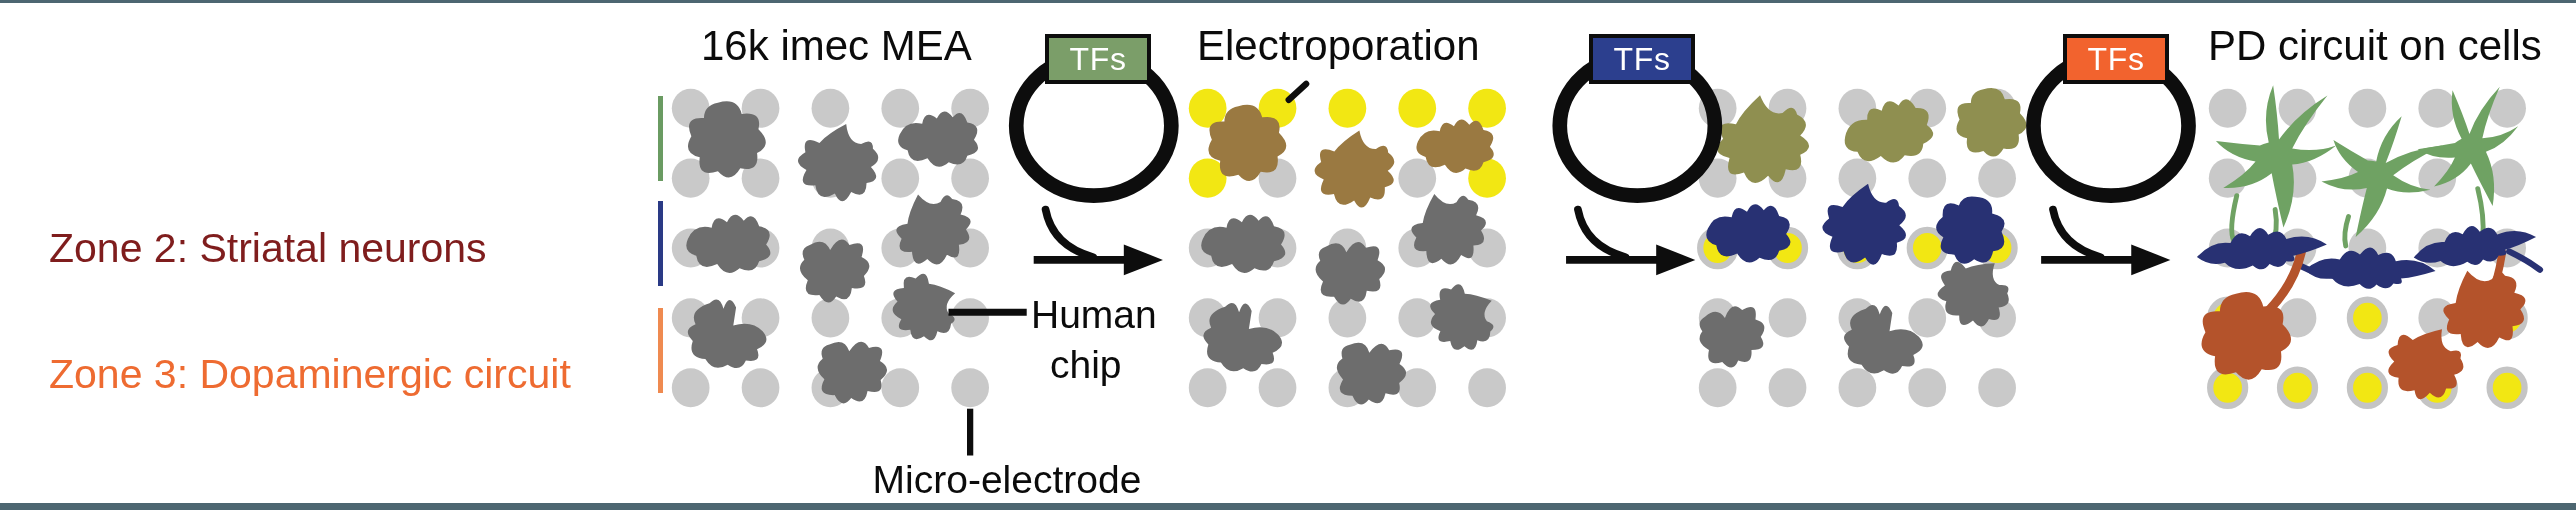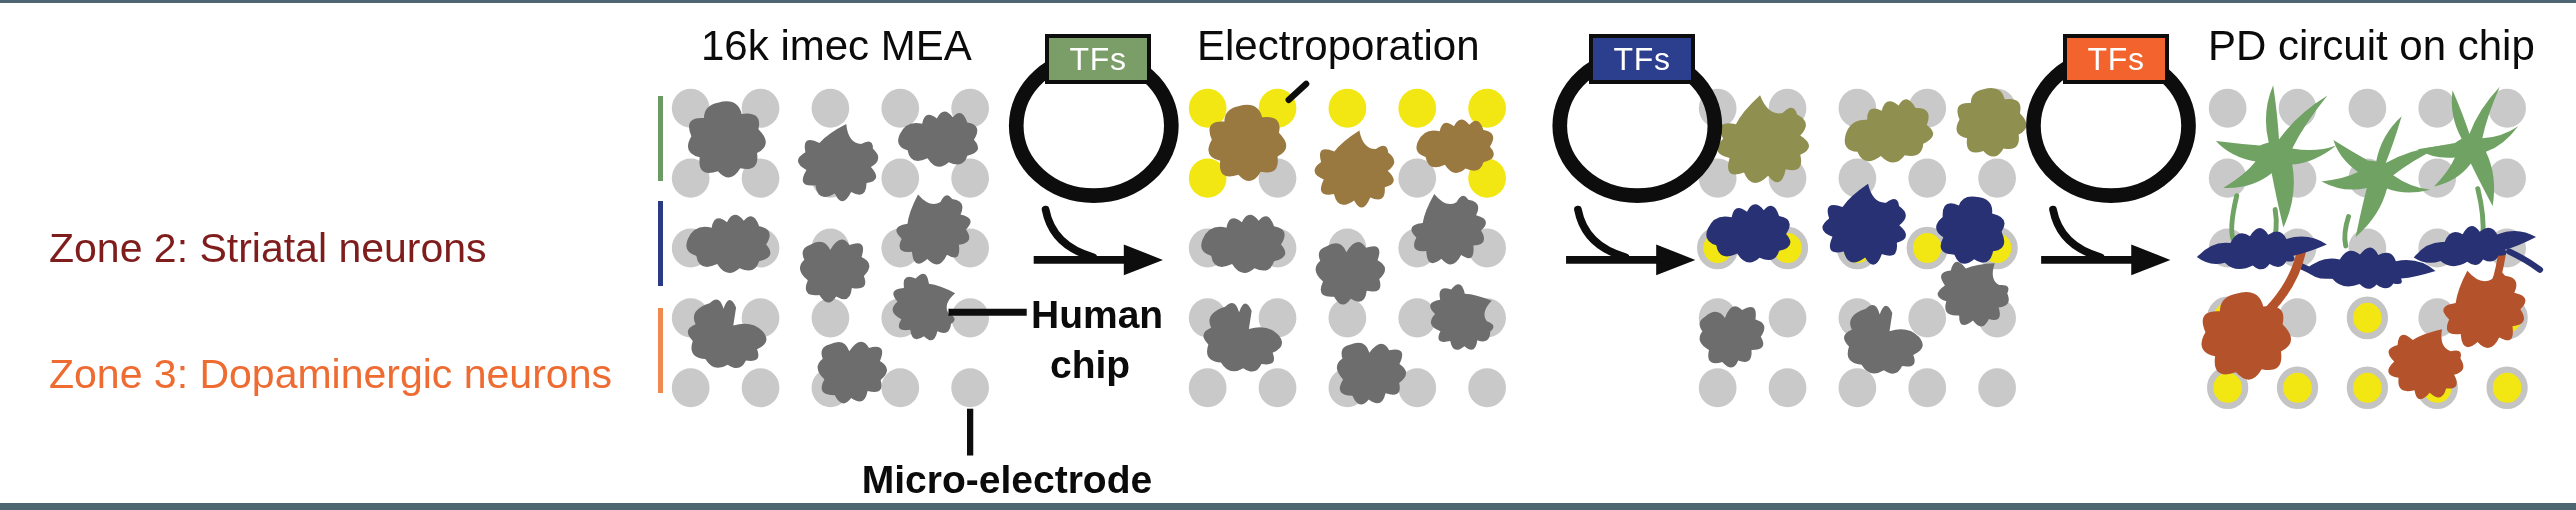--- a/index.html
+++ b/index.html
@@ -6,21 +6,21 @@
   body{font-family:"Liberation Sans",sans-serif;background:#ffffff;}
   #canvas{position:relative;width:2576px;height:510px;background:#ffffff;overflow:hidden;text-align:center;}
   #fig{position:absolute;left:0;top:0;}
   .frame-bar{position:absolute;left:0;width:2576px;}
   .zone-label{position:absolute;font-size:41px;white-space:nowrap;line-height:1;}
   .panel-title{position:absolute;font-size:42px;color:#0b0b0b;white-space:nowrap;line-height:1;}
   .zone-bar{position:absolute;width:4.9px;}
   .tfs-box{position:absolute;width:98px;height:42px;border:4.2px solid #0d0d0d;
            display:flex;align-items:center;justify-content:center;
            color:#ffffff;font-size:32px;letter-spacing:0.7px;line-height:1;}
-  .callout{position:absolute;color:#0b0b0b;font-size:39px;white-space:nowrap;line-height:1;font-weight:bold;}
+  .callout{position:absolute;color:#0b0b0b;font-size:39px;white-space:nowrap;line-height:1;}
 </style>
 </head>
 <body>
 
 <div id="canvas">
 
   <svg id="fig" width="2576" height="510" viewBox="0 0 3684 730">
       <ellipse cx="987" cy="155" rx="27" ry="28" fill="#c9c9c9"></ellipse>
       <ellipse cx="1087" cy="155" rx="27" ry="28" fill="#c9c9c9"></ellipse>
       <ellipse cx="1187" cy="155" rx="27" ry="28" fill="#c9c9c9"></ellipse>
@@ -180,24 +180,24 @@
       <polygon points="3049,350 3105,372 3049,394" fill="#0d0d0d"></polygon>
       <line x1="1356" y1="447" x2="1468" y2="447" stroke="#0d0d0d" stroke-width="10"></line>
       <line x1="1387" y1="585" x2="1387" y2="652" stroke="#0d0d0d" stroke-width="9"></line>
     </svg>
 
   <div class="frame-bar" id="top-bar" style="top: 0px; height: 2.8px; background: rgb(77, 102, 113);"></div>
   <div class="frame-bar" id="bottom-bar" style="top: 503px; height: 7.7px; background: rgb(77, 102, 113);"></div>
 
   <div class="panel-title" id="title-0" style="left: 701px; top: 25px;">16k imec MEA</div>
   <div class="panel-title" id="title-1" style="left: 1197px; top: 25px;">Electroporation</div>
-  <div class="panel-title" id="title-2" style="left: 2208px; top: 25px;">PD circuit on chip</div>
+  <div class="panel-title" id="title-2" style="left: 2208px; top: 25px;">PD circuit on cells</div>
 
   <div class="zone-label" id="zone-label-1" style="left: 49px; top: 228px; color: #7f1d1d;">Zone 2: Striatal neurons</div>
-  <div class="zone-label" id="zone-label-2" style="left: 49px; top: 354px; color: rgb(238, 107, 49);">Zone 3: Dopaminergic neurons</div>
+  <div class="zone-label" id="zone-label-2" style="left: 49px; top: 354px; color: rgb(238, 107, 49);">Zone 3: Dopaminergic circuit</div>
 
   <div class="zone-bar" id="zone-bar-0" style="left: 658px; top: 96px; height: 85px; background: rgb(106, 155, 98);"></div>
   <div class="zone-bar" id="zone-bar-1" style="left: 658px; top: 201px; height: 85px; background: rgb(42, 58, 133);"></div>
   <div class="zone-bar" id="zone-bar-2" style="left: 658px; top: 308px; height: 85px; background: rgb(239, 138, 80);"></div>
 
   <div class="tfs-box" id="tfs-box-0" style="left: 1045px; top: 34px; background: rgb(123, 158, 105);">TFs</div>
   <div class="tfs-box" id="tfs-box-1" style="left: 1589px; top: 34px; background: rgb(44, 63, 142);">TFs</div>
   <div class="tfs-box" id="tfs-box-2" style="left: 2063px; top: 34px; background: rgb(242, 99, 46);">TFs</div>
 
   <div class="callout" id="human-cells-1" style="left: 1031px; top: 295px;">Human</div>

